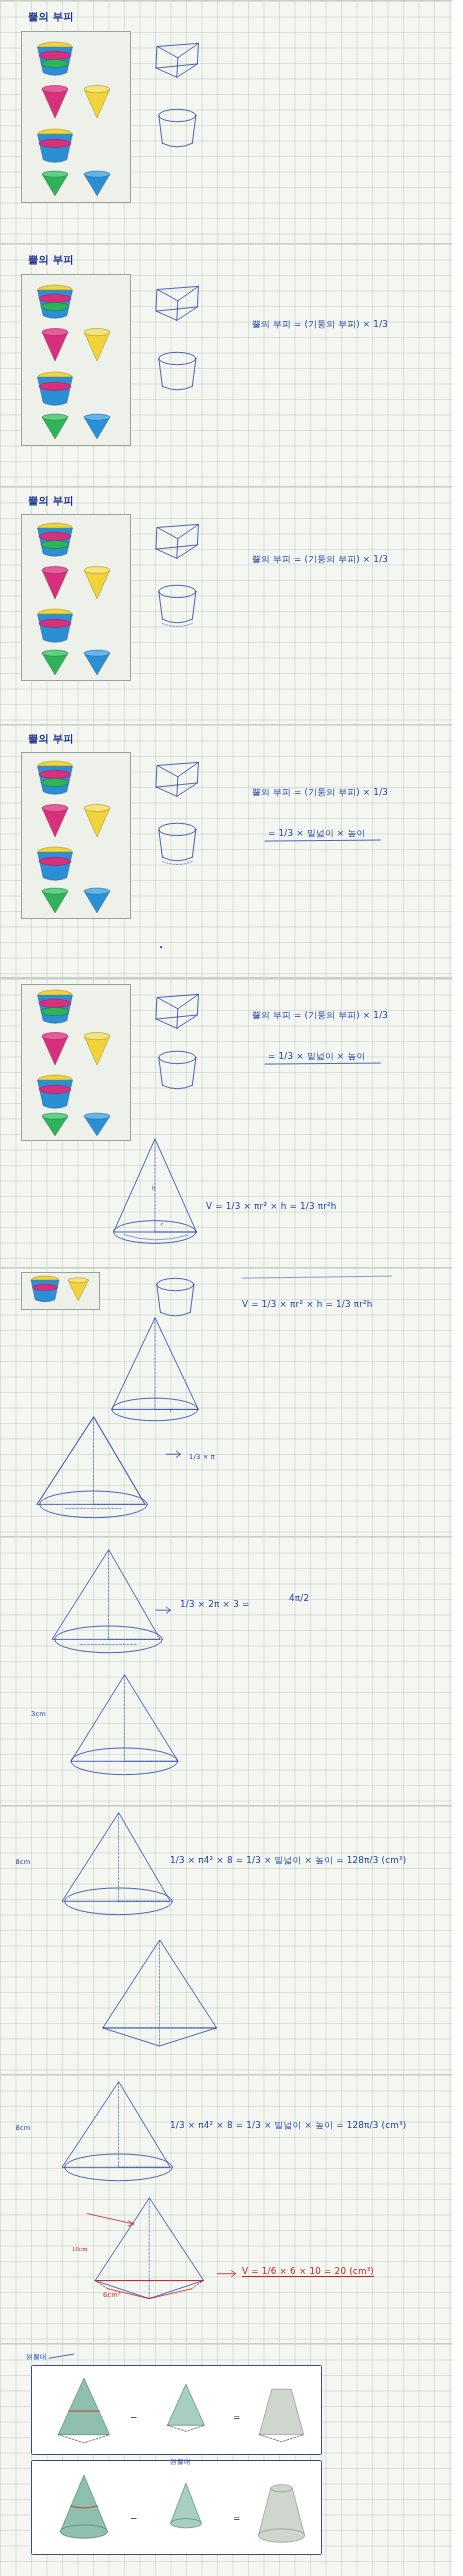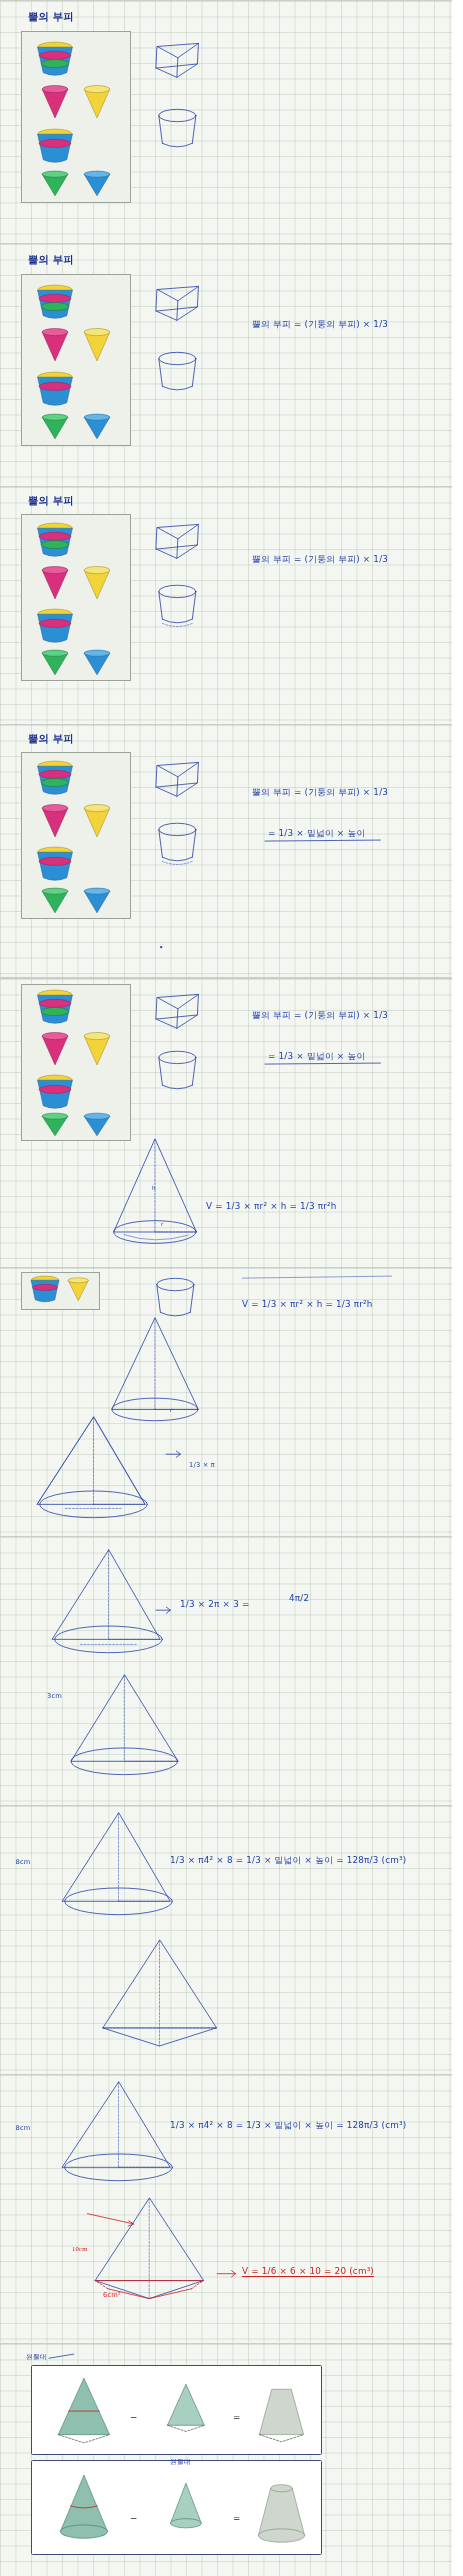--- a/index.html
+++ b/index.html
@@ -347,41 +347,41 @@
 
     <svg style="left:15.5px;top:144px;" width="155" height="118" viewBox="0 0 300 230">
       <path class="stroke-blue" d="M150 10 L40 180 L250 180 Z"></path>
       <ellipse class="stroke-blue" cx="150" cy="180" rx="105" ry="26"></ellipse>
       <path class="stroke-blue-thin dash" d="M150 10 L150 180"></path>
       <path class="stroke-blue-thin" d="M150 10 L250 180"></path>
       <path class="stroke-blue-thin" d="M150 10 L40 180"></path>
       <path class="stroke-blue-thin dash" d="M150 180 L250 180"></path>
       <path class="stroke-blue-thin dash" d="M95 188 L205 188"></path>
     </svg>
-    <div class="hw blue" style="left:189px;top:185px;margin-top:8px;">1/3 × π</div>
+    <div class="hw blue" style="left:189px;top:185px;">1/3 × π</div>
     <svg style="left:165px;top:180px;" width="20.6" height="12.4" viewBox="0 0 40 24">
       <path class="stroke-blue" d="M2 12 L30 12 M22 6 L30 12 L22 18"></path>
     </svg>
   </div>
 
   <div class="panel" style="top:1536px;height:268px;">
     <svg style="left:31px;top:10.3px;" width="155" height="118" viewBox="0 0 300 230">
       <path class="stroke-blue" d="M150 6 L40 180 L250 180 Z"></path>
       <ellipse class="stroke-blue" cx="150" cy="180" rx="105" ry="26"></ellipse>
       <path class="stroke-blue-thin dash" d="M150 6 L150 180"></path>
       <path class="stroke-blue-thin dash" d="M150 180 L250 180"></path>
       <path class="stroke-blue-thin dash" d="M95 190 L205 190"></path>
     </svg>
     <svg style="left:155px;top:67px;" width="20.6" height="12.4" viewBox="0 0 40 24">
       <path class="stroke-blue" d="M2 12 L30 12 M22 6 L30 12 L22 18"></path>
     </svg>
     <div class="hw blue big" style="left:180px;top:62px;">1/3 × 2π × 3 =</div>
     <div class="hw blue big" style="left:289px;top:56px;">4π/2</div>
 
-    <div class="hw blue" style="left:31px;top:155px;padding-left:16px;">3cm</div>
+    <div class="hw blue" style="left:31px;top:173px;">3cm</div>
     <svg style="left:52px;top:134px;" width="155" height="118" viewBox="0 0 300 230">
       <path class="stroke-blue" d="M140 8 L36 176 L244 176 Z"></path>
       <ellipse class="stroke-blue" cx="140" cy="176" rx="104" ry="26"></ellipse>
       <path class="stroke-blue-thin dash" d="M140 8 L140 176"></path>
       <path class="stroke-blue-thin dash" d="M140 176 L244 176"></path>
     </svg>
   </div>
 
   <div class="panel" style="top:1805px;height:268px;">
     <svg style="left:41px;top:5.2px;" width="155" height="118" viewBox="0 0 300 230">

